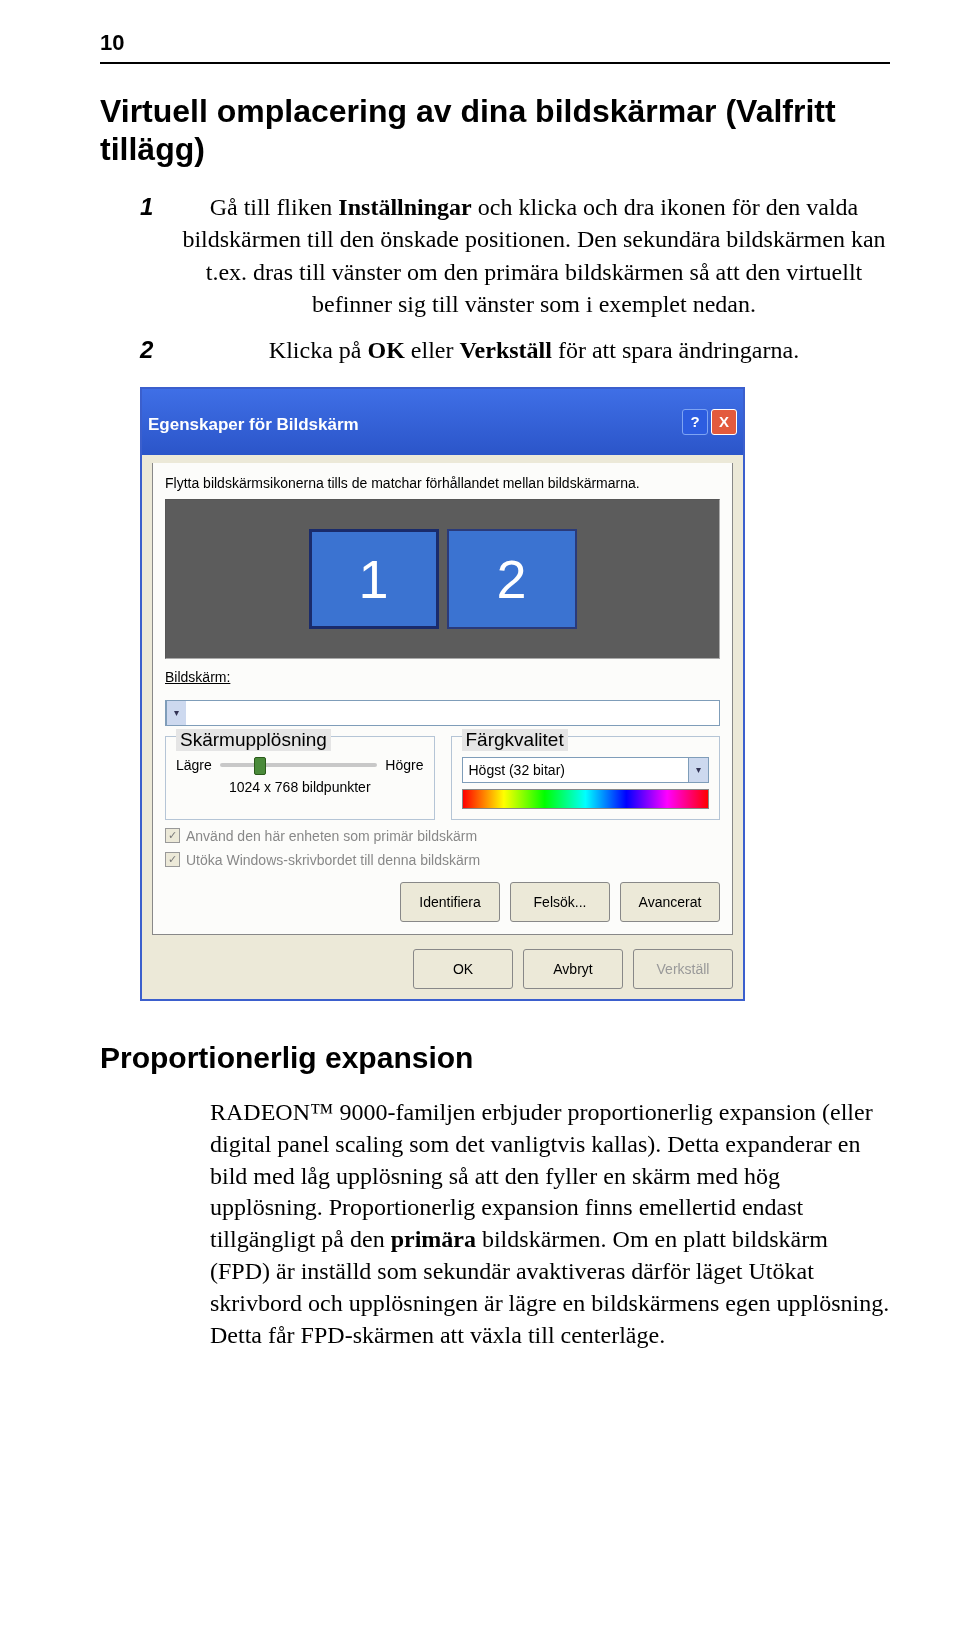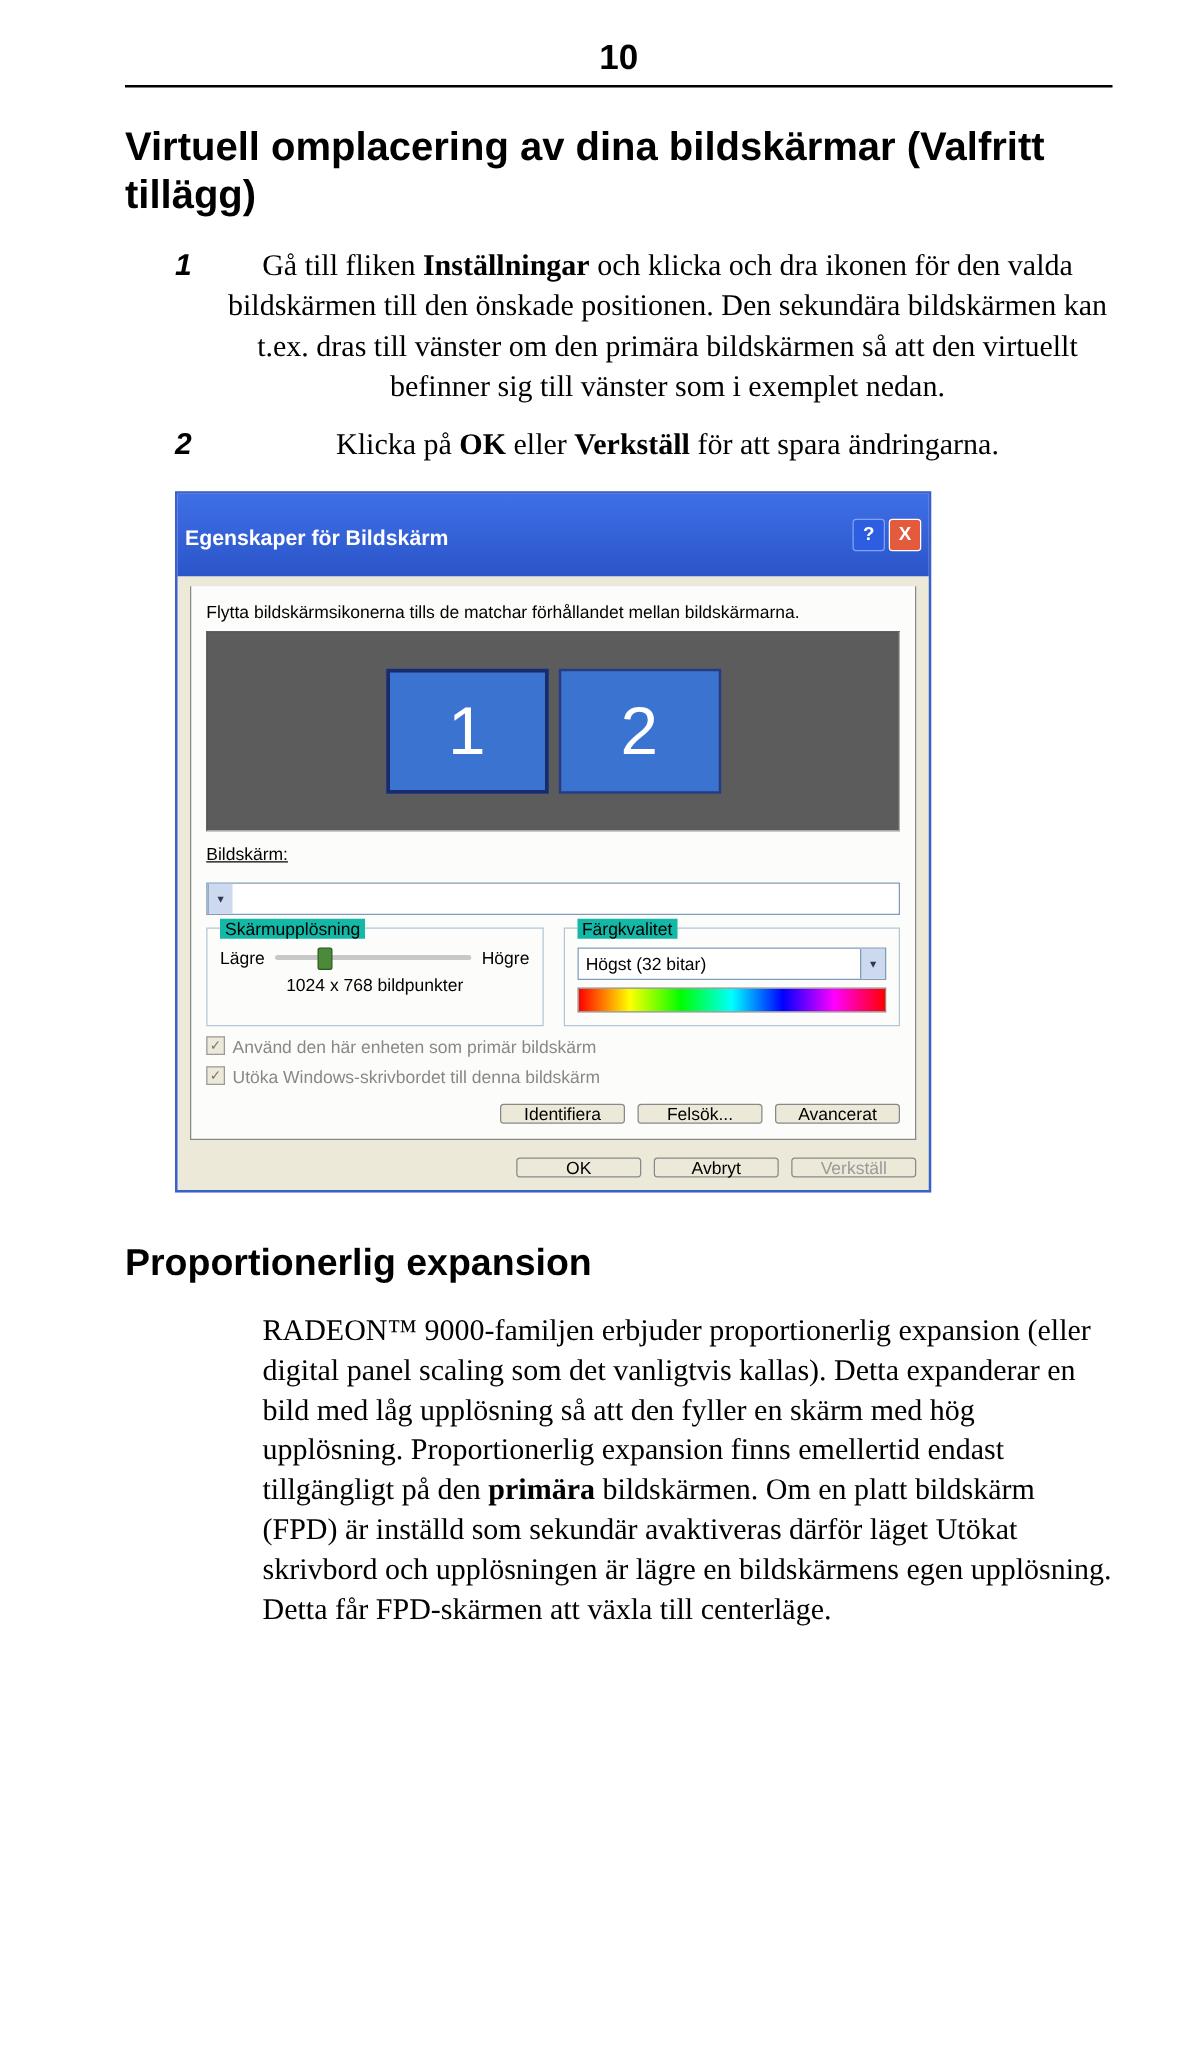--- a/index.html
+++ b/index.html
@@ -8,24 +8,23 @@
     font-family: Georgia, 'Times New Roman', serif;
     background: #fff;
     color: #000;
     width: 960px;
   }
   .page {
     padding: 30px 70px 40px 100px;
   }
   .page-num {
     font-family: Arial, sans-serif;
-    font-size: 28px;
+    font-size: 22px;
     font-weight: bold;
     margin-bottom: 6px;
-    text-align: center;
   }
   .hr {
     border-top: 2px solid #000;
     margin-bottom: 28px;
   }
   .h1 {
     font-family: Arial, Helvetica, sans-serif;
     font-size: 32px;
     font-weight: bold;
     margin-bottom: 22px;
@@ -147,22 +146,22 @@
   }
   .cols { display:flex; gap:16px; margin-top:10px; }
   .fieldset {
     border:1px solid #b5c5d6;
     padding:4px 10px 10px 10px;
     flex:1;
     position:relative;
   }
   .fieldset .legend {
     position:relative; top:-12px;
-    background:#14b8a6; padding:0 4px;
-    font-size:14px;
+    background:#e5e5e5; padding:0 4px;
+    font-size:19px;
     display:inline-block;
   }
   .slider-row {
     display:flex; align-items:center; gap:8px;
     margin-top:-6px;
     font-size:14px;
   }
   .slider {
     flex:1; height:4px; background:#c8c8c8; position:relative;
     border-radius:2px;
@@ -187,21 +186,21 @@
     width:15px; height:15px; border:1px solid #999;
     background:#ece9d8; display:inline-flex;
     align-items:center; justify-content:center;
     font-size:11px; color:#777;
   }
   .btn-row {
     display:flex; justify-content:flex-end; gap:10px;
     margin-top:14px;
   }
   .winbtn {
-    min-width:100px; height:16px;
+    min-width:100px; height:40px;
     background:#ece9d8;
     border:1px solid #888;
     border-radius:3px;
     font-family:Tahoma,Arial,sans-serif;
     font-size:14px;
     display:inline-flex; align-items:center; justify-content:center;
     padding:0 10px;
   }
   .winbtn.disabled { color:#999; }
 

